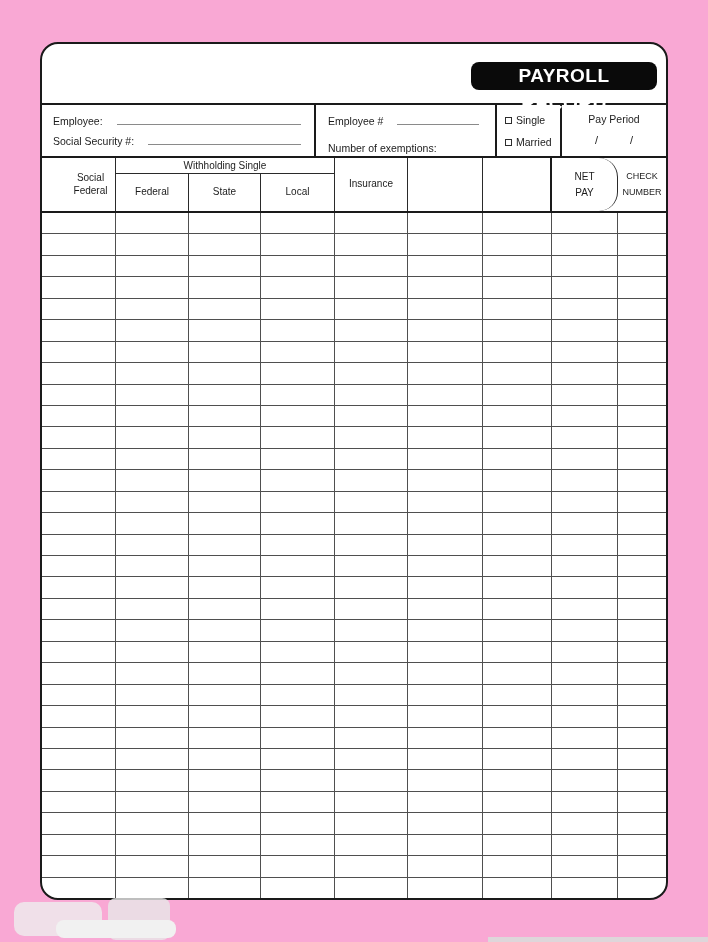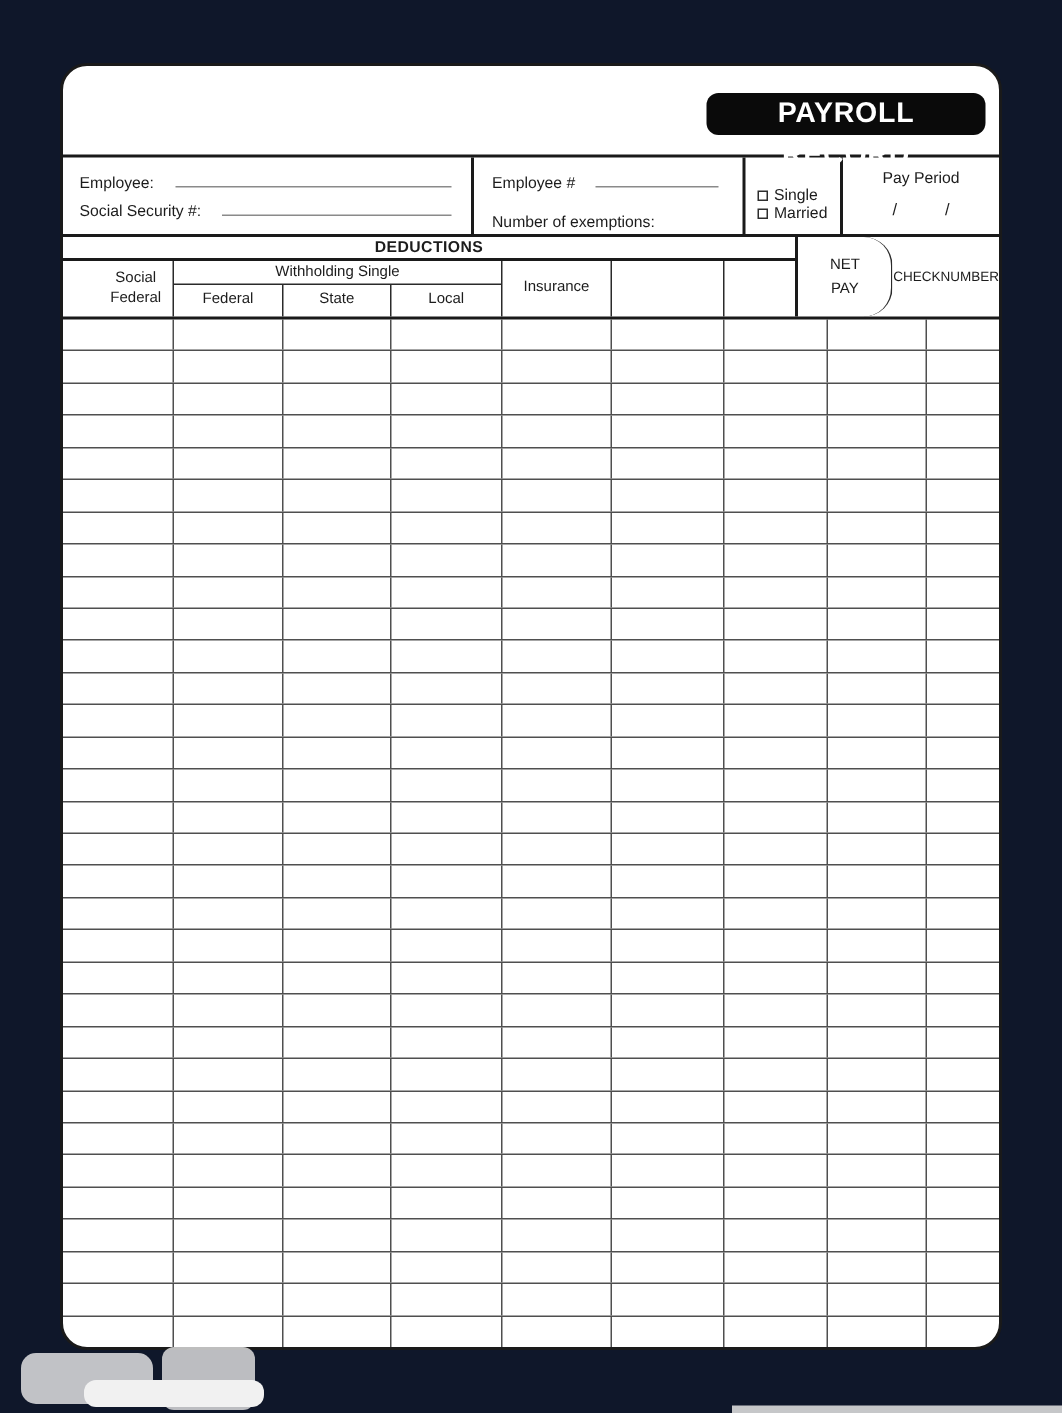--- a/index.html
+++ b/index.html
@@ -6,21 +6,21 @@
   html, body { background: #ffffff; }
   body {
     font-family: "Liberation Sans", sans-serif;
     color: #1c1c1c;
     -webkit-font-smoothing: antialiased;
   }
   .page {
     position: relative;
     width: 708px;
     height: 942px;
-    background: #0f172a;
+    background: #f9a8d4;
     overflow: hidden;
   }
 
   
   .form {
     position: absolute;
     left: 40px; top: 42px;
     width: 628px; height: 858px;
     border: 2px solid #1a1a1a;
     border-radius: 18px;
@@ -70,21 +70,21 @@
   .emp-mid {
     width: 181px;
     border-right: 2px solid #1a1a1a;
     padding: 8px 16px 2px 12px;
     display: flex; flex-direction: column; justify-content: space-between;
   }
   .emp-marital {
     width: 65px;
     border-right: 2px solid #1a1a1a;
     padding: 9px 4px 8px 8px;
-    display: flex; flex-direction: column; justify-content: flex-end;
+    display: flex; flex-direction: column; justify-content: space-between;
   }
   .emp-payperiod {
     flex: 1;
     padding-top: 8px;
     text-align: center;
   }
   .field-row { display: flex; align-items: baseline; gap: 12px; }
   .field-label { white-space: nowrap; flex: none; }
   .fill-line {
     flex: 1;
@@ -160,21 +160,21 @@
   .np-cell {
     width: 66px;
     border-right: 1.5px solid #2a2a2a;
     display: flex; flex-direction: column;
     align-items: center; justify-content: center;
     line-height: 1.55;
     border-radius: 19px;
   }
   .cn-cell {
     flex: 1;
-    display: flex; flex-direction: row;
+    display: flex; flex-direction: column;
     align-items: center; justify-content: center;
     font-size: 9px;
     line-height: 1.7;
   }
 
   .tbody { flex: 1; display: flex; flex-direction: column; }
   .trow { flex: 1; display: flex; border-bottom: 1px solid #4f4f4f; }
   .trow:last-child { border-bottom: none; }
   .tcell { border-right: 1px solid #4f4f4f; }
   .col1 { width: 74px; }
@@ -246,21 +246,20 @@
           <span>/</span>
         </div>
       </div>
 
     </div>
 
     <div class="table">
 
       <div class="thead">
         <div class="thead-left">
-          <div class="deductions-row">DEDUCTIONS</div>
           <div class="subhead-row">
             <div class="sub-cell ss">
               <div>Social</div>
               <div>Federal</div>
             </div>
             <div class="wt-group">
               <div class="wt-top">Withholding Single</div>
               <div class="wt-bottom">
                 <div class="sub-cell fed">Federal</div>
                 <div class="sub-cell st">State</div>

